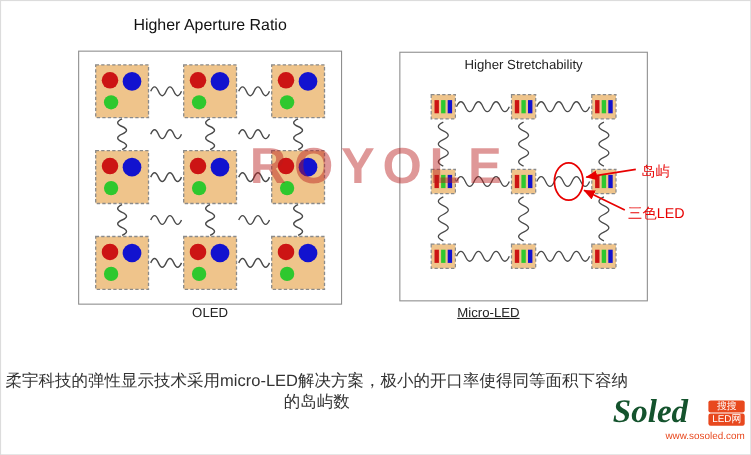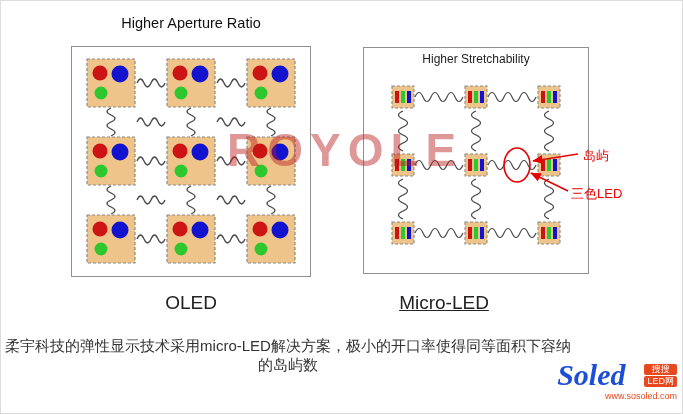--- a/index.html
+++ b/index.html
@@ -17,21 +17,21 @@
   .diagram-box {
     position: absolute; background: #fff; border: 1px solid #8f8f8f;
   }
   .diagram-box.left  { left: 70px;  top: 45px; width: 240px; height: 231px; }
   .diagram-box.right { left: 330px; top: 46px; width: 226px; height: 227px; margin-left: 32px; }
   .box-subtitle {
     width: 100%; text-align: center; font-size: 12px; color: #222;
     padding-top: 4px; height: 20px;
   }
   .panel-label {
-    position: absolute; top: 291px; font-size: 19px; color: #222; text-align: center;
+    position: absolute; top: 276px; font-size: 12px; color: #222; text-align: center;
   }
   .panel-label.left  { left: 70px;  width: 240px; }
   .panel-label.right { left: 330px; width: 226px; text-decoration: underline; }
   .watermark {
     position: absolute; left: 226px; top: 122px; font-size: 46px; font-weight: bold;
     letter-spacing: 7px; color: #b91c1c; opacity: 0.45; pointer-events: none; z-index: 5;
   }
   .annotation-overlay {
     position: absolute; left: 0; top: 0; width: 683px; height: 414px;
     pointer-events: none; z-index: 6;
@@ -46,21 +46,21 @@
     font-size: 15px; color: #333;
   }
   .caption.line1 { top: 336px; }
   .caption.line2 { top: 370px; }
   .logo {
     position: absolute; right: 5px; top: 359px; z-index: 8; text-align: right;
   }
   .logo-row { display: flex; align-items: center; justify-content: flex-end; }
   .logo-brand {
     font-family: "Liberation Serif", serif; font-style: italic; font-weight: bold;
-    font-size: 30px; color: #1d4ed8; line-height: 1;
+    font-size: 30px; color: #14532d; line-height: 1;
   }
   .logo-tags { display: flex; flex-direction: column; margin-left: 19px; gap: 1px; }
   .logo-tags span {
     background: #e8481e; color: #fff; font-size: 9px; line-height: 11px;
     padding: 0 3px; border-radius: 2px; text-align: center;
   }
   .logo-url { font-size: 9px; color: #e8481e; margin-top: 1px; }
 </style>
 </head>
 <body>

